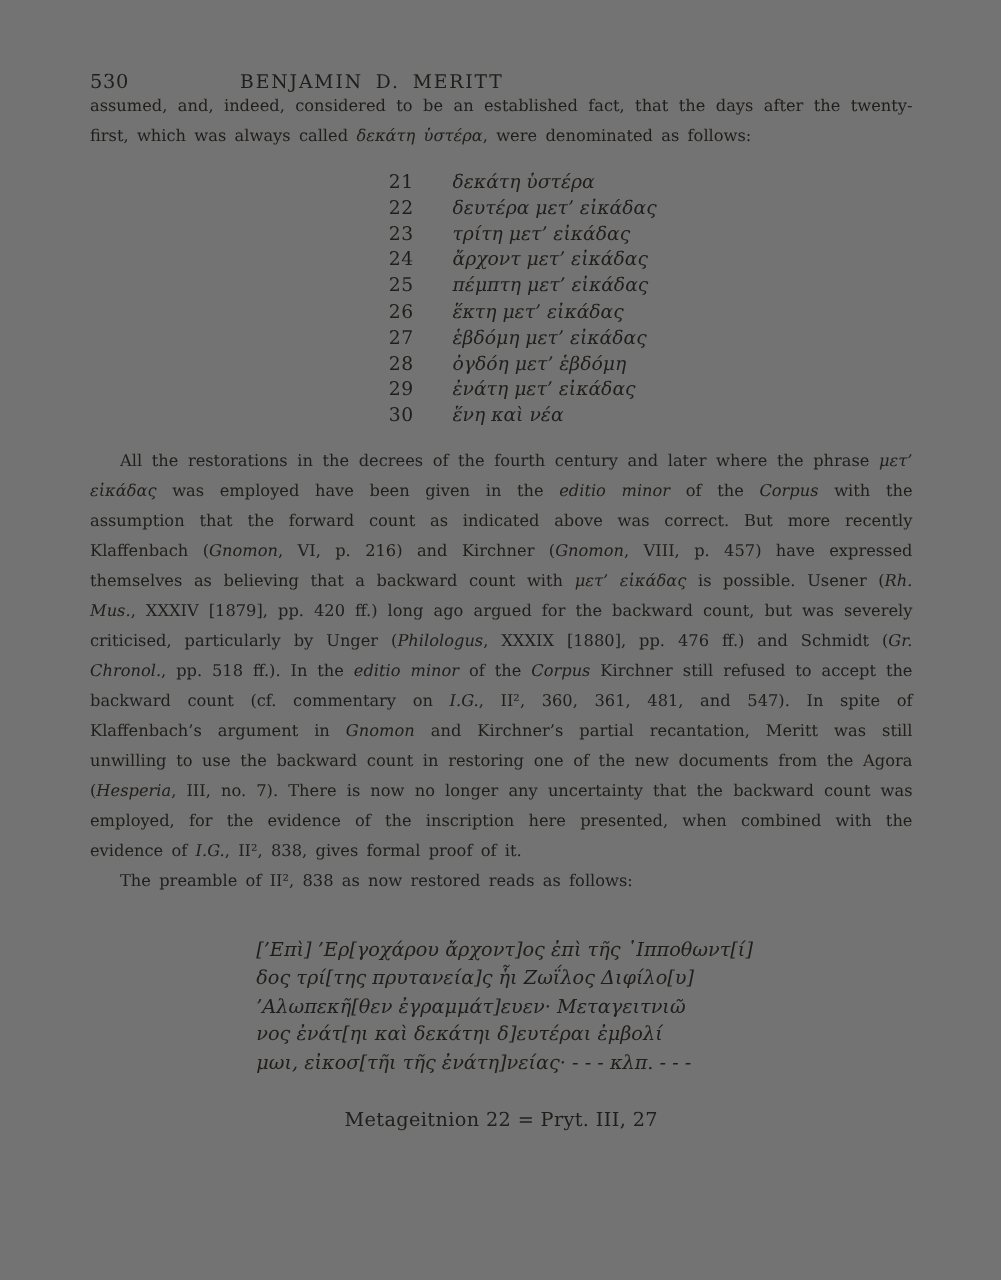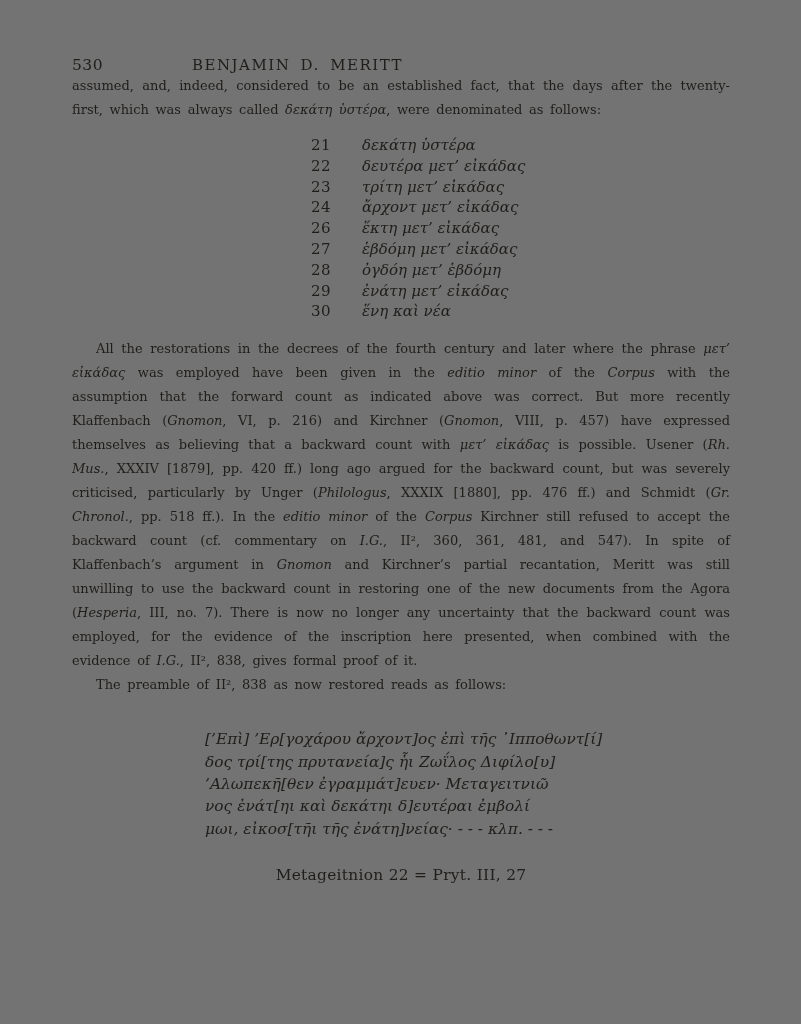--- a/index.html
+++ b/index.html
@@ -102,20 +102,24 @@
       </div>
     <div class="day-row">
         <span class="day-num">23</span>
         <span class="day-name">τρίτη μετ’ εἰκάδας</span>
       </div>
     <div class="day-row">
         <span class="day-num">24</span>
         <span class="day-name">ἄρχοντ μετ’ εἰκάδας</span>
       </div>
     <div class="day-row">
+        <span class="day-num">25</span>
+        <span class="day-name">πέμπτη μετ’ εἰκάδας</span>
+      </div>
+    <div class="day-row">
         <span class="day-num">26</span>
         <span class="day-name">ἕκτη μετ’ εἰκάδας</span>
       </div>
     <div class="day-row">
         <span class="day-num">27</span>
         <span class="day-name">ἑβδόμη μετ’ εἰκάδας</span>
       </div>
     <div class="day-row">
         <span class="day-num">28</span>
         <span class="day-name">ὀγδόη μετ’ ἑβδόμη</span>

